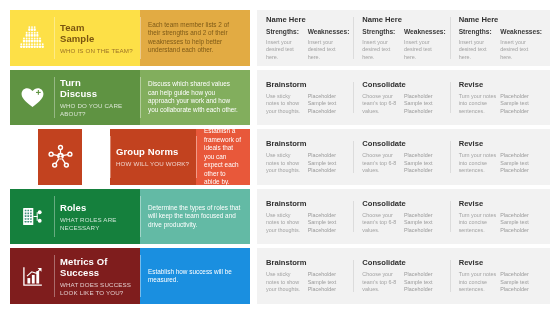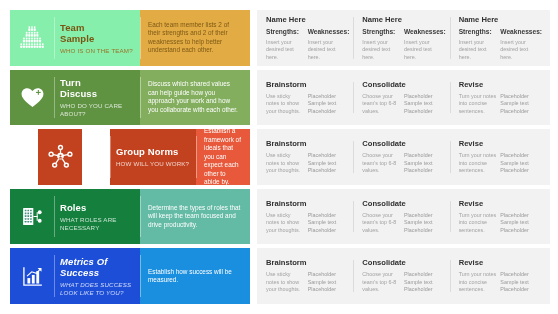--- a/index.html
+++ b/index.html
@@ -100,36 +100,36 @@
     width: 1px;
     background: rgba(255,255,255,0.40);
   }
   .desc-text {
     font-size: 6.4px;
     line-height: 8.6px;
     color: #ffffff;
   }
 
   
-  .row.c-gold   .icon-cell, .row.c-gold   .title-cell { background: #86efac; }
+  .row.c-gold   .icon-cell, .row.c-gold   .title-cell { background: #fde047; }
   .row.c-gold   .desc-cell { background: #e2ab43; }
   .row.c-gold   .row-title { color: #7a5410; }
   .row.c-gold   .row-sub   { color: #9c7327; }
   .row.c-gold   .desc-text { color: #7e5a17; }
 
   .row.c-green  .icon-cell, .row.c-green  .title-cell { background: #5f9342; }
   .row.c-green  .desc-cell { background: #82ae5d; }
 
   .row.c-red    .icon-cell, .row.c-red    .title-cell { background: #c2421f; margin-left: 28px; }
   .row.c-red    .desc-cell { background: #e8583a; }
 
   .row.c-teal   .icon-cell, .row.c-teal   .title-cell { background: #15803d; }
   .row.c-teal   .desc-cell { background: #63baa5; }
 
-  .row.c-blue   .icon-cell, .row.c-blue   .title-cell { background: #1d4ed8; font-style: italic; }
+  .row.c-blue   .icon-cell, .row.c-blue   .title-cell { background: #7f1d1d; }
   .row.c-blue   .desc-cell { background: #1a8fe0; }
 
   
   .right-panel {
     flex: 1 1 auto;
     margin-left: 7px;
     background: #f2f2f2;
     display: flex;
     align-items: center;
     box-sizing: border-box;

